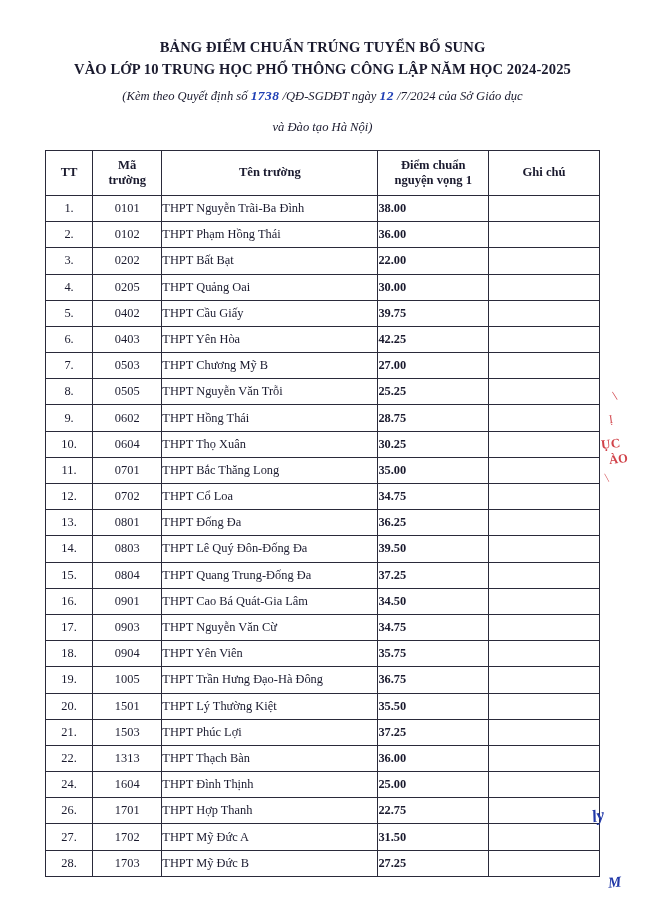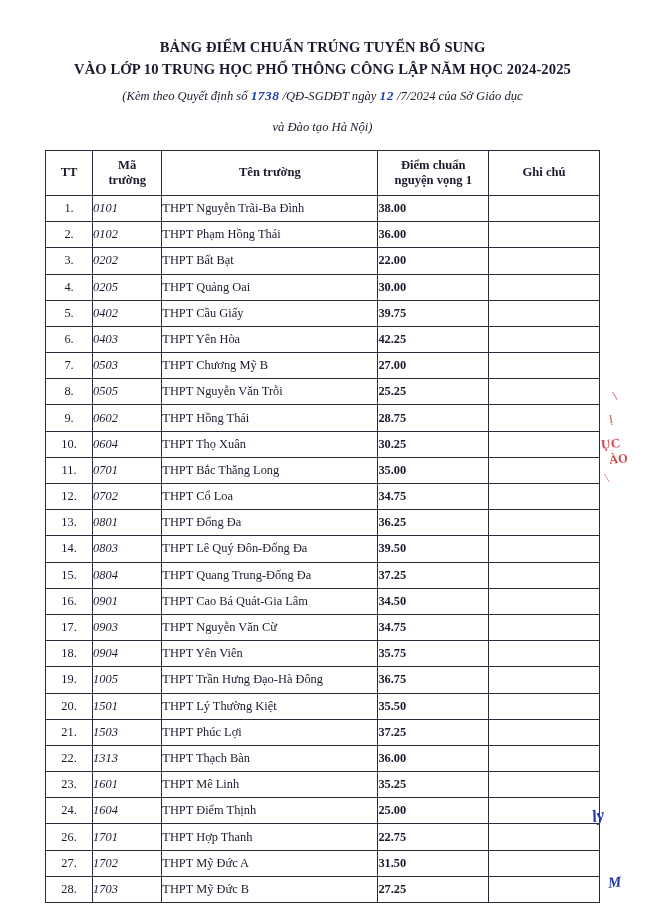--- a/index.html
+++ b/index.html
@@ -79,23 +79,22 @@
   col.c-tt { width: 8.5%; }
   col.c-ma { width: 12.5%; }
   col.c-ten { width: 39%; }
   col.c-diem { width: 20%; }
   col.c-ghi { width: 20%; }
   td.tt {
     text-align: center;
     font-size: 12.2px;
   }
   td.ma {
-    text-align: left;
+    text-align: center;
     font-size: 12.2px;
-    font-style: italic;
   }
   td.ten {
     padding-left: 10px;
     font-size: 12.6px;
   }
   td.diem {
     font-weight: bold;
     font-size: 12.4px;
   }
   td.ghi { }
@@ -365,30 +364,23 @@
           <td class="ghi"></td>
         </tr>
         <tr>
           <td class="tt">22.</td>
           <td class="ma">1313</td>
           <td class="ten">THPT Thạch Bàn</td>
           <td class="diem">36.00</td>
           <td class="ghi"></td>
         </tr>
         <tr>
-          <td class="tt">23.</td>
-          <td class="ma">1601</td>
-          <td class="ten">THPT Mê Linh</td>
-          <td class="diem">35.25</td>
-          <td class="ghi"></td>
-        </tr>
-        <tr>
           <td class="tt">24.</td>
           <td class="ma">1604</td>
-          <td class="ten">THPT Điểm Thịnh</td>
+          <td class="ten">THPT Đình Thịnh</td>
           <td class="diem">25.00</td>
           <td class="ghi"></td>
         </tr>
         <tr>
           <td class="tt">26.</td>
           <td class="ma">1701</td>
           <td class="ten">THPT Hợp Thanh</td>
           <td class="diem">22.75</td>
           <td class="ghi"></td>
         </tr>

